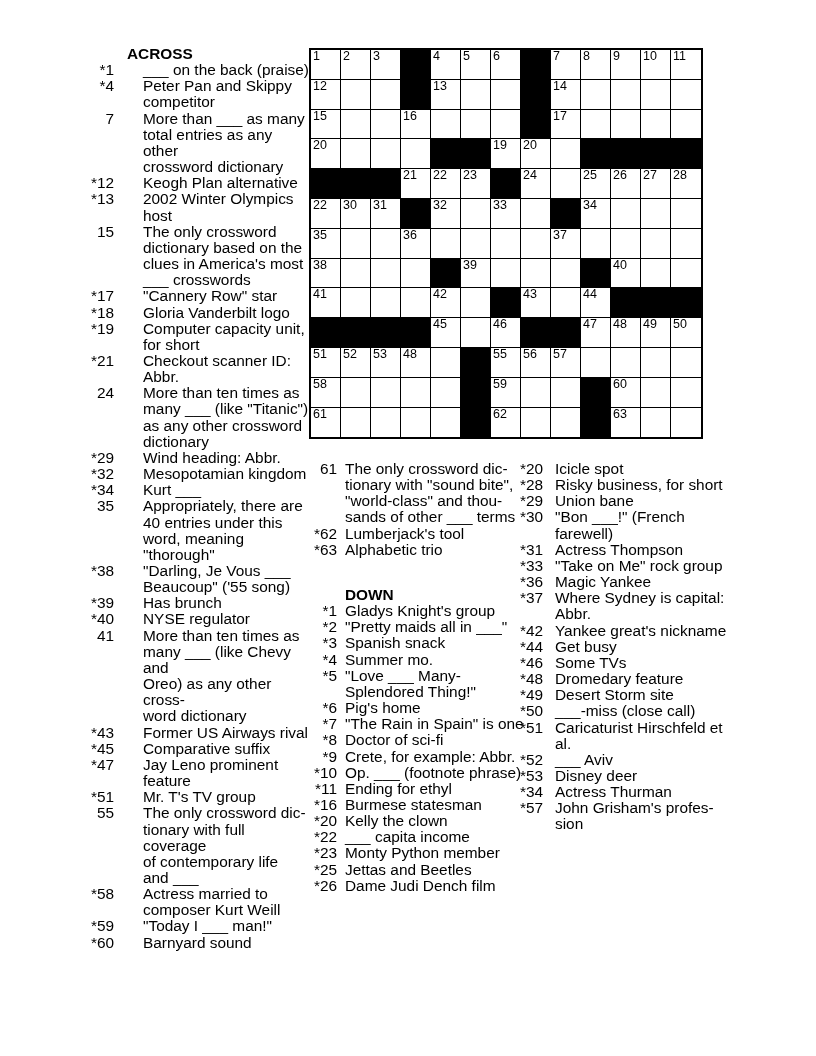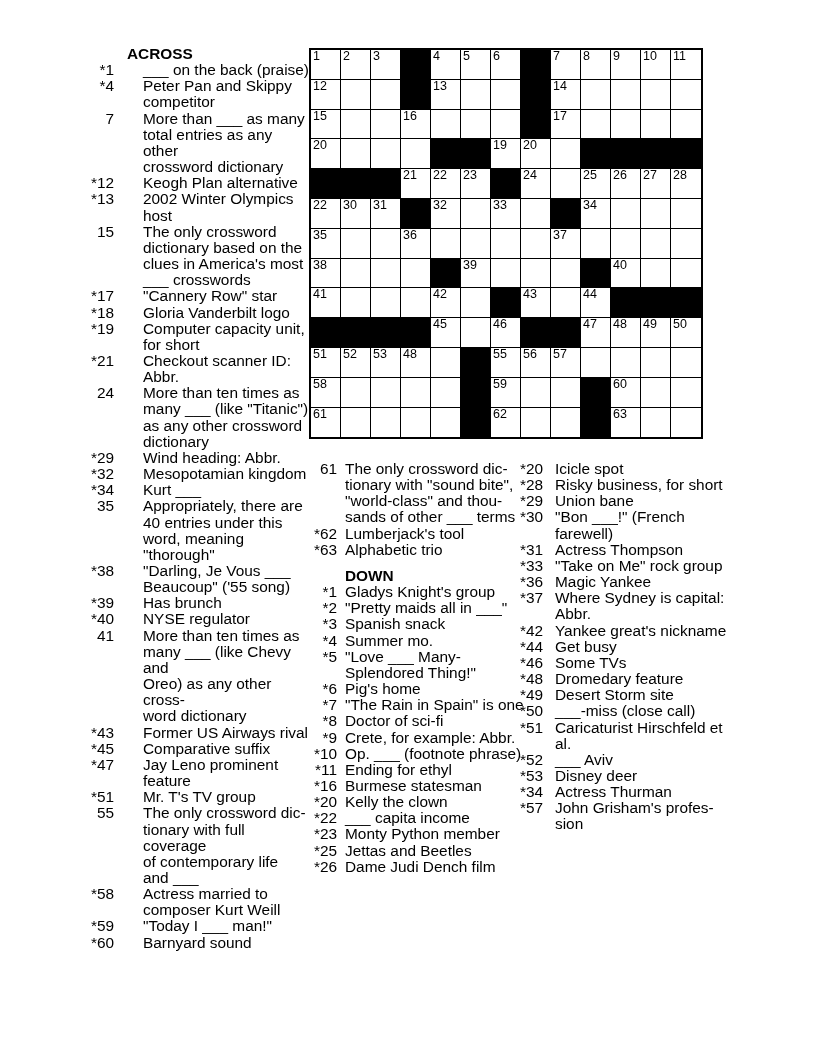--- a/index.html
+++ b/index.html
@@ -9,21 +9,21 @@
     -webkit-font-smoothing:antialiased;
   }
   .page{position:absolute;inset:0;}
   .clue-col{position:absolute;font-size:15.4px;line-height:16.15px;}
   .hdr{font-weight:bold;}
   #col-left{left:69px;top:46px;width:240px;}
   #col-left .hdr{margin-left:58px;}
   #col-left .num{width:45px;}
   #col-left .txt{margin-left:29px;}
   #col-mid{left:300px;top:461px;width:232px;}
-  #col-mid .hdr{margin-left:45px;margin-top:10px;}
+  #col-mid .hdr{margin-left:45px;margin-top:29px;}
   #col-mid .num{width:37px;}
   #col-mid .txt{margin-left:8px;}
   #col-right{left:505px;top:461px;width:260px;}
   #col-right .num{width:38px;}
   #col-right .txt{margin-left:12px;}
   .clue{display:flex;align-items:flex-start;}
   .num{flex:none;text-align:right;}
   .txt{white-space:pre-line;}
   #grid{
     position:absolute;left:309px;top:48px;

